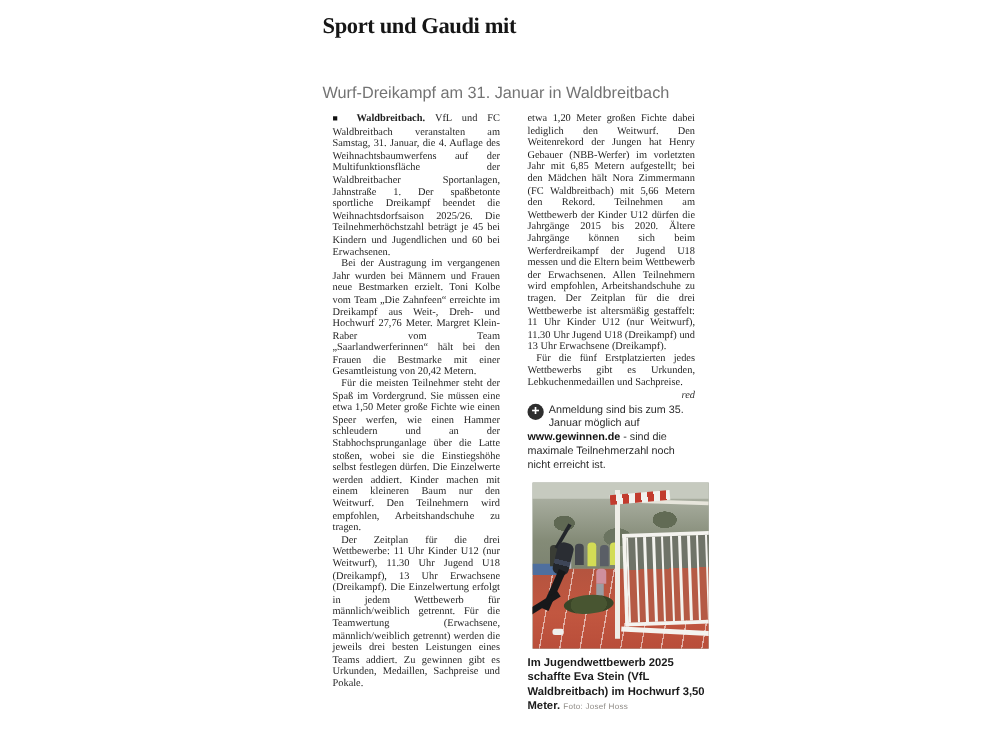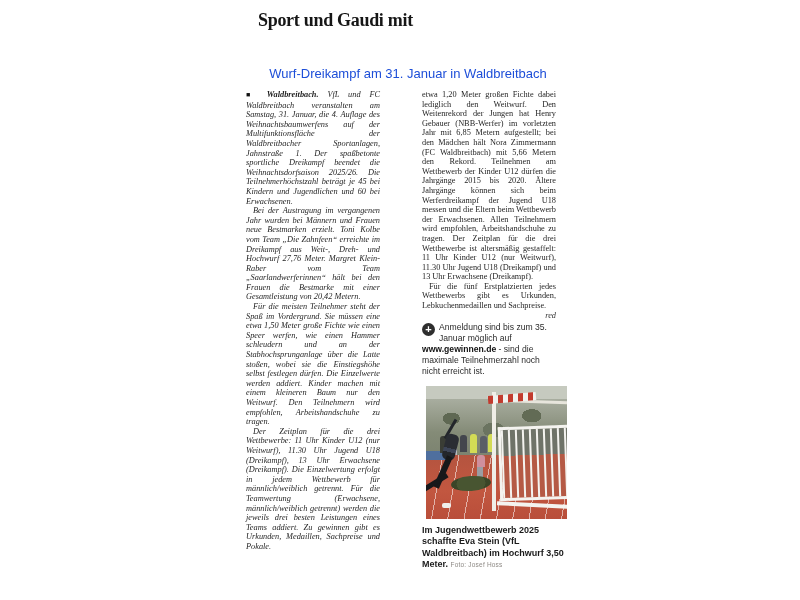--- a/index.html
+++ b/index.html
@@ -9,29 +9,29 @@
   .page { position:absolute; left:0; top:0; width:800px; height:600px; background:#ffffff; }
 
   .headline {
     position:absolute; left:258px; top:6px; width:300px;
     font-family:"Liberation Serif", serif; font-weight:700;
     font-size:18px; line-height:29px; color:#161616; letter-spacing:-0.3px;
   }
   .kicker {
     position:absolute; left:258px; top:66px; width:300px;
     font-family:"Liberation Sans", sans-serif;
-    font-size:13px; line-height:15px; color:#1d4ed8;text-align:center;
+    font-size:13px; line-height:15px; color:#737373;
   }
 
   .col {
     position:absolute; top:90px; width:134px;
     font-size:8.3px; line-height:9.6px; color:#1f1f1f;
     text-align:justify; hyphens:auto;
   }
-  .col1 { left:246px;font-style:italic; }
+  .col1 { left:266px; }
   .col2 { left:399px;margin-left:23px; }
   .col p { text-indent:7px; }
   .col p.first { text-indent:0; }
   .bullet { color:#111; font-size:7px; letter-spacing:1px; }
   .dateline { font-weight:700; }
   .sig { float:right; font-style:italic; color:#333; padding-left:6px; }
 
   .infobox {
     margin-top:11px; font-family:"Liberation Sans", sans-serif;
     font-size:8.6px; line-height:11px; color:#2b2b2b; text-align:left;

